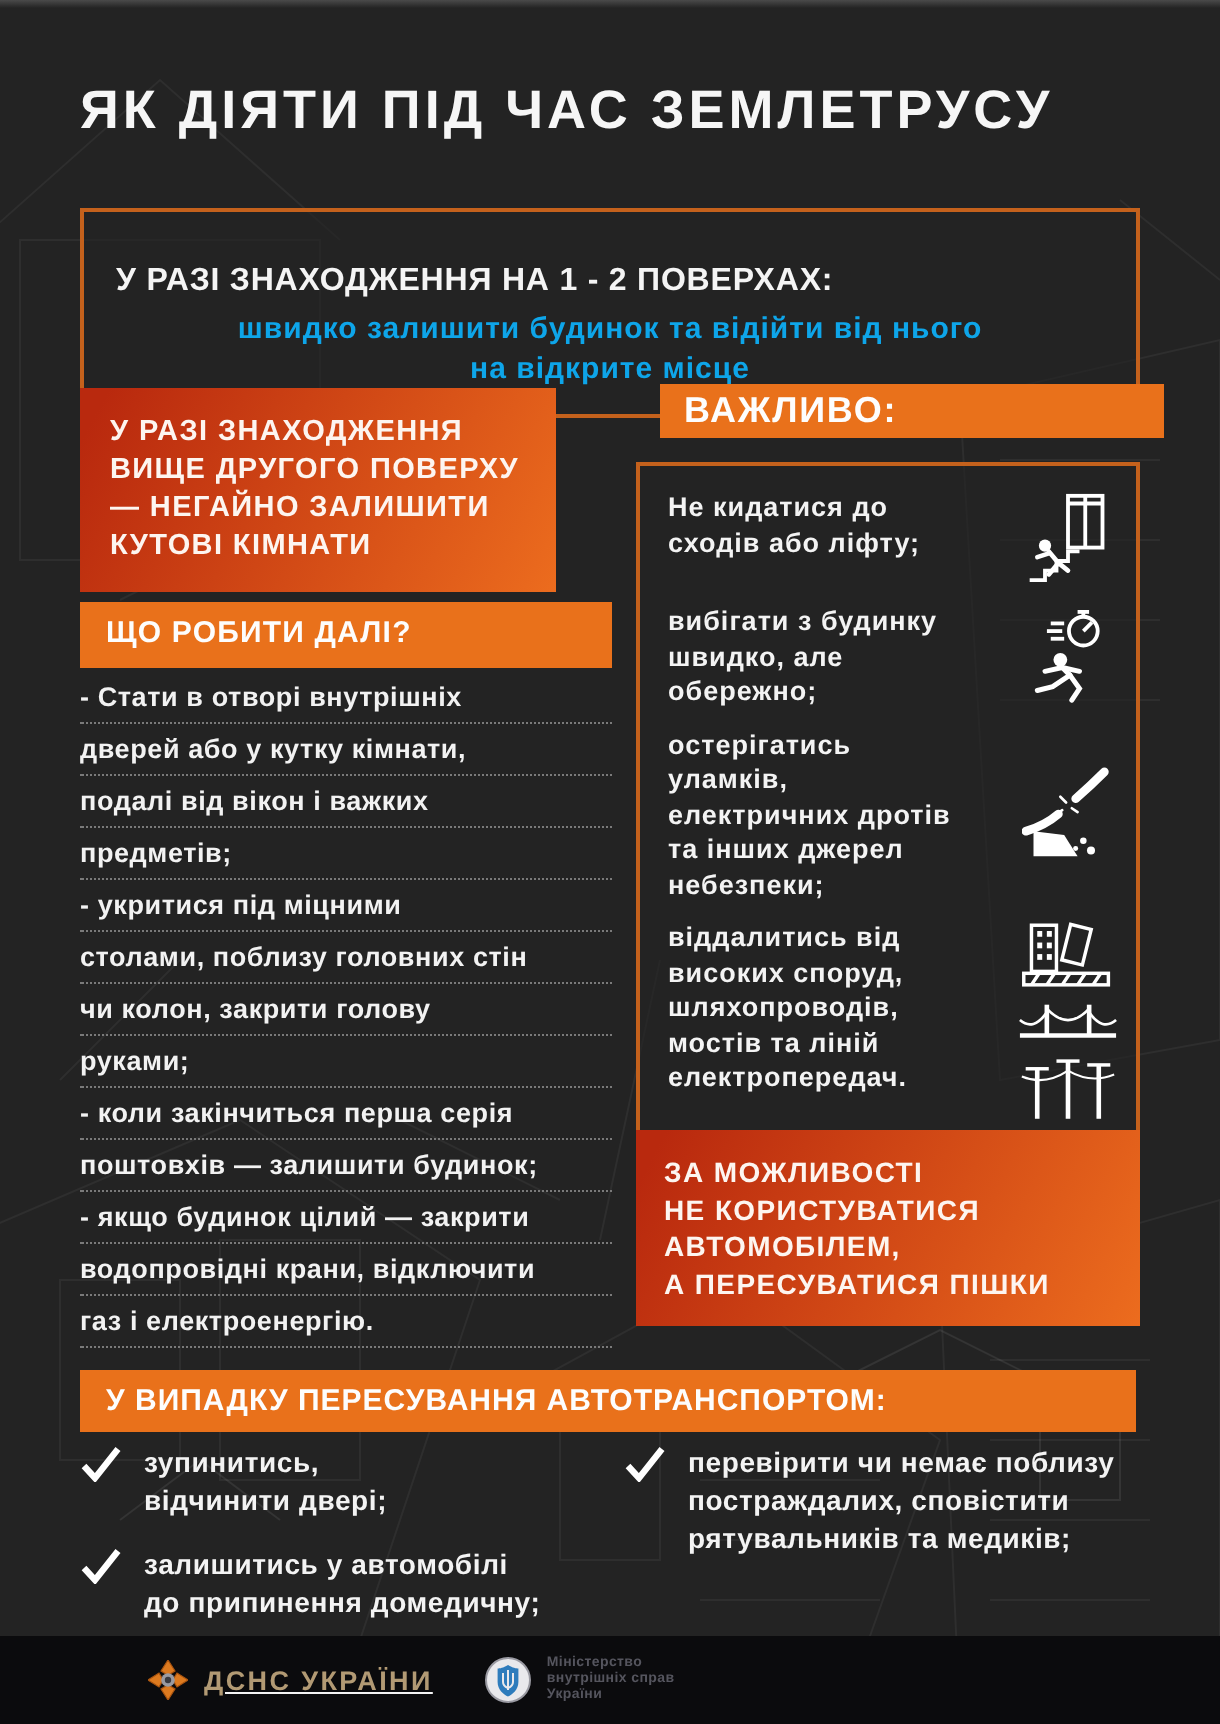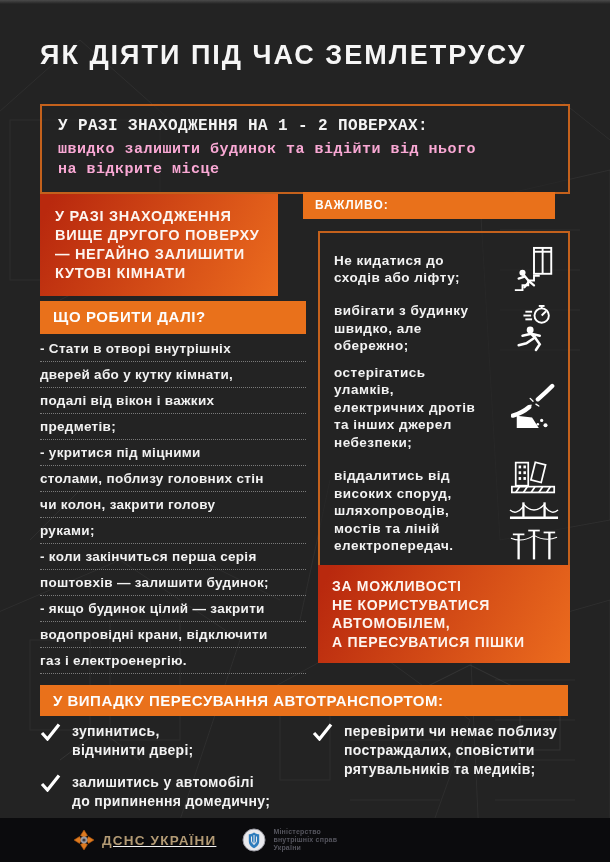--- a/index.html
+++ b/index.html
@@ -15,26 +15,25 @@
   .preline { white-space:pre-line; }
 
   .title {
     position:absolute; left:40px; top:40px; margin:0; z-index:2;
     font-size:27px; font-weight:700; letter-spacing:2px; white-space:nowrap;
     color:#f6f6f6;
   }
 
   .box1 {
     position:absolute; left:40px; top:104px; width:530px; z-index:2;
-    box-sizing:border-box; border:2px solid #c4611c; padding:11px 16px 12px;
+    box-sizing:border-box; border:2px solid #c4611c; padding:26px 16px 12px;
     background:rgba(35,35,35,.6);
-    font-family:Liberation Mono, monospace;
   }
   .box1-title { font-size:16px; font-weight:700; letter-spacing:.4px; margin-bottom:5px; }
-  .box1-body { font-size:15px; font-weight:700; letter-spacing:.5px; line-height:20px; color:#f9a8d4; }
+  .box1-body { font-size:15px; font-weight:700; letter-spacing:.5px; line-height:20px; color:#0ea5e9;text-align:center; }
 
   .grad-box {
     position:absolute; z-index:2; box-sizing:border-box;
     background:linear-gradient(118deg,#b9290e 5%,#ec6c1e 100%);
     font-weight:700; color:#fdf5f0;
   }
   .grad-left {
     left:40px; top:194px; width:238px; padding:13px 15px;
     font-size:14.5px; line-height:19px; letter-spacing:.7px;
   }
@@ -42,41 +41,41 @@
     left:318px; top:565px; width:252px; padding:12px 14px;
     font-size:14px; line-height:18.5px; letter-spacing:.7px;
   }
 
   .bar {
     position:absolute; z-index:2; background:#e9711b; color:#fdfdfd;
     font-weight:700; box-sizing:border-box; white-space:nowrap;
   }
   .what-bar { left:40px; top:301px; width:266px; height:33px; line-height:31px;
     padding-left:13px; font-size:15px; letter-spacing:.6px; }
-  .imp-bar  { left:303px; top:192px; width:252px; height:27px; line-height:27px;
-    padding-left:12px; font-size:12px; letter-spacing:.9px; }
+  .imp-bar  { left:330px; top:192px; width:252px; height:27px; line-height:27px;
+    padding-left:12px; font-size:18px; letter-spacing:.9px; }
   .car-bar  { left:40px; top:685px; width:528px; height:31px; line-height:31px;
     padding-left:13px; font-size:15px; letter-spacing:.5px; }
 
   .list { position:absolute; left:40px; top:336px; width:266px; z-index:2; }
   .list-line {
     box-sizing:border-box; height:26px; line-height:25px;
     border-bottom:1px dotted #7a7a7a;
     font-size:13.5px; font-weight:700; letter-spacing:.3px; color:#f2f2f2;
     white-space:nowrap; overflow:visible;
   }
 
   .imp-box {
     position:absolute; left:318px; top:231px; width:252px; z-index:2;
     box-sizing:border-box; border:2px solid #c4611c;
     padding:12px 8px 12px 14px;
     display:flex; flex-direction:column; gap:9px;
     background:rgba(35,35,35,.6);
   }
-  .imp-item { display:flex; align-items:center; }
+  .imp-item { display:flex; }
   .imp-text { flex:1; font-size:13.5px; font-weight:700; line-height:17.5px;
     letter-spacing:.5px; color:#f3f3f3; }
   .imp-icon { flex:none; width:52px; display:flex; flex-direction:column;
     align-items:center; justify-content:center; gap:2px; }
 
   .check-col { position:absolute; top:722px; z-index:2; display:flex;
     flex-direction:column; gap:13px; }
   .col-left  { left:40px;  width:262px; }
   .col-right { left:312px; width:266px;gap:44px; }
   .check-item { display:flex; align-items:flex-start;justify-content:flex-end; }

